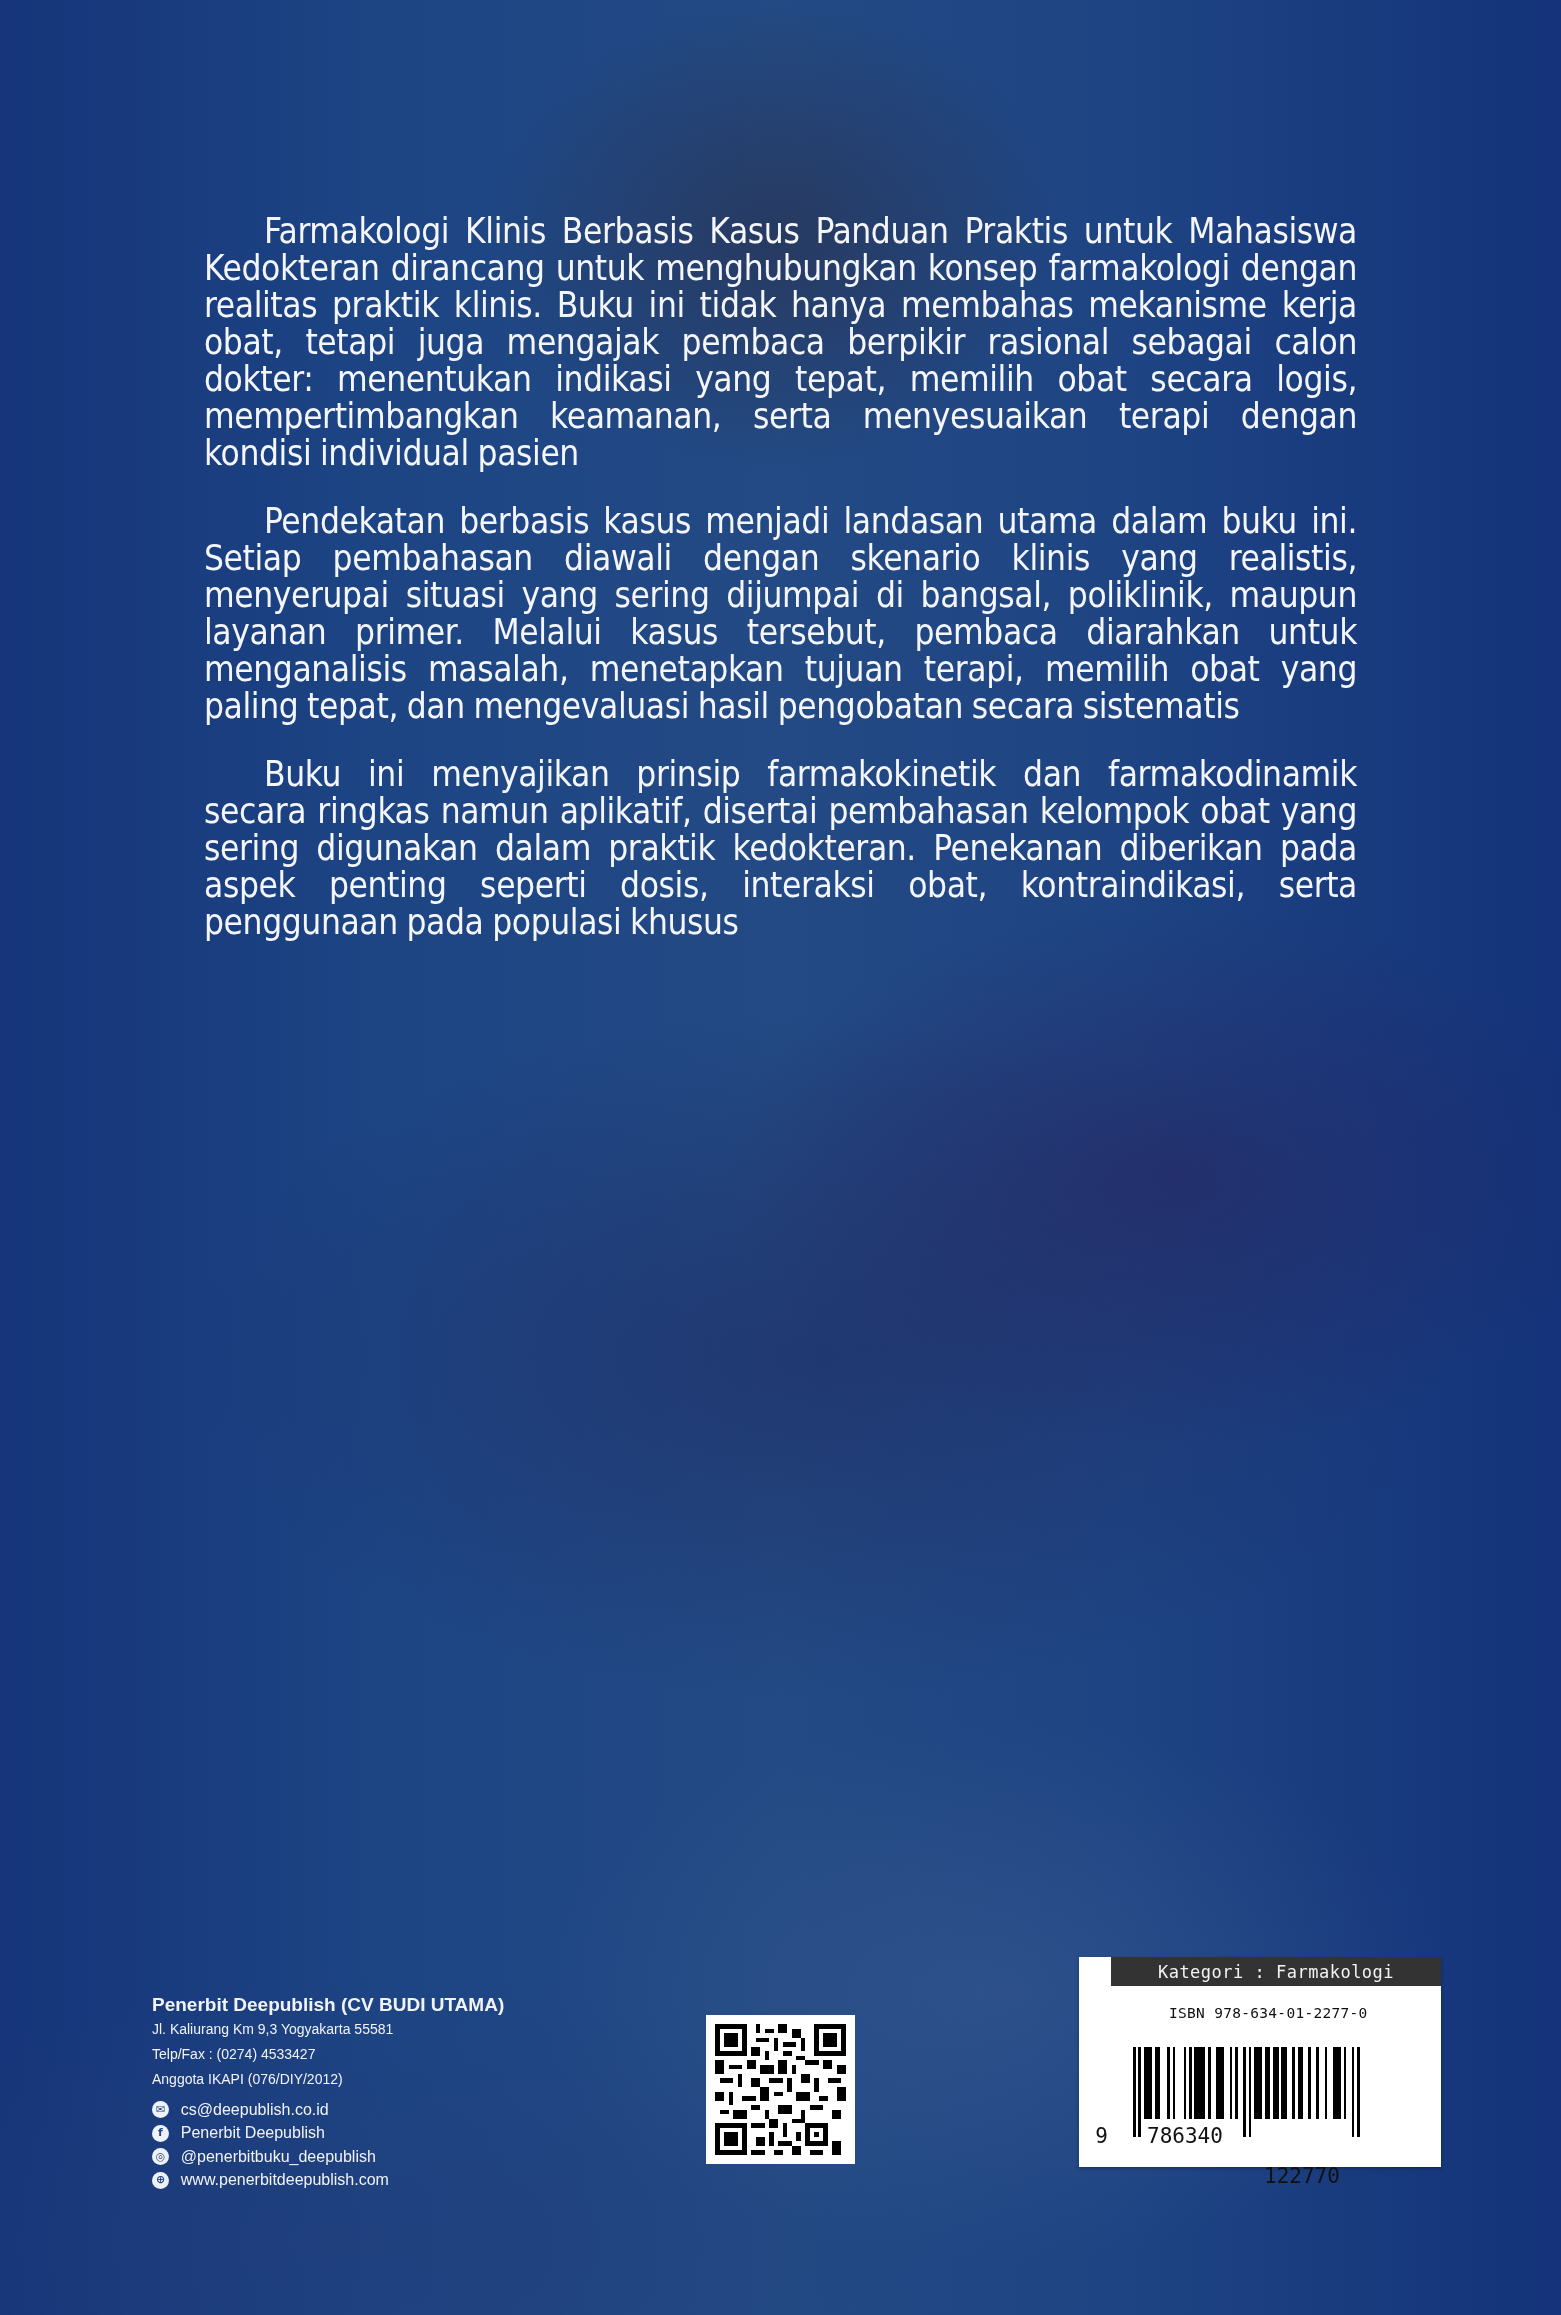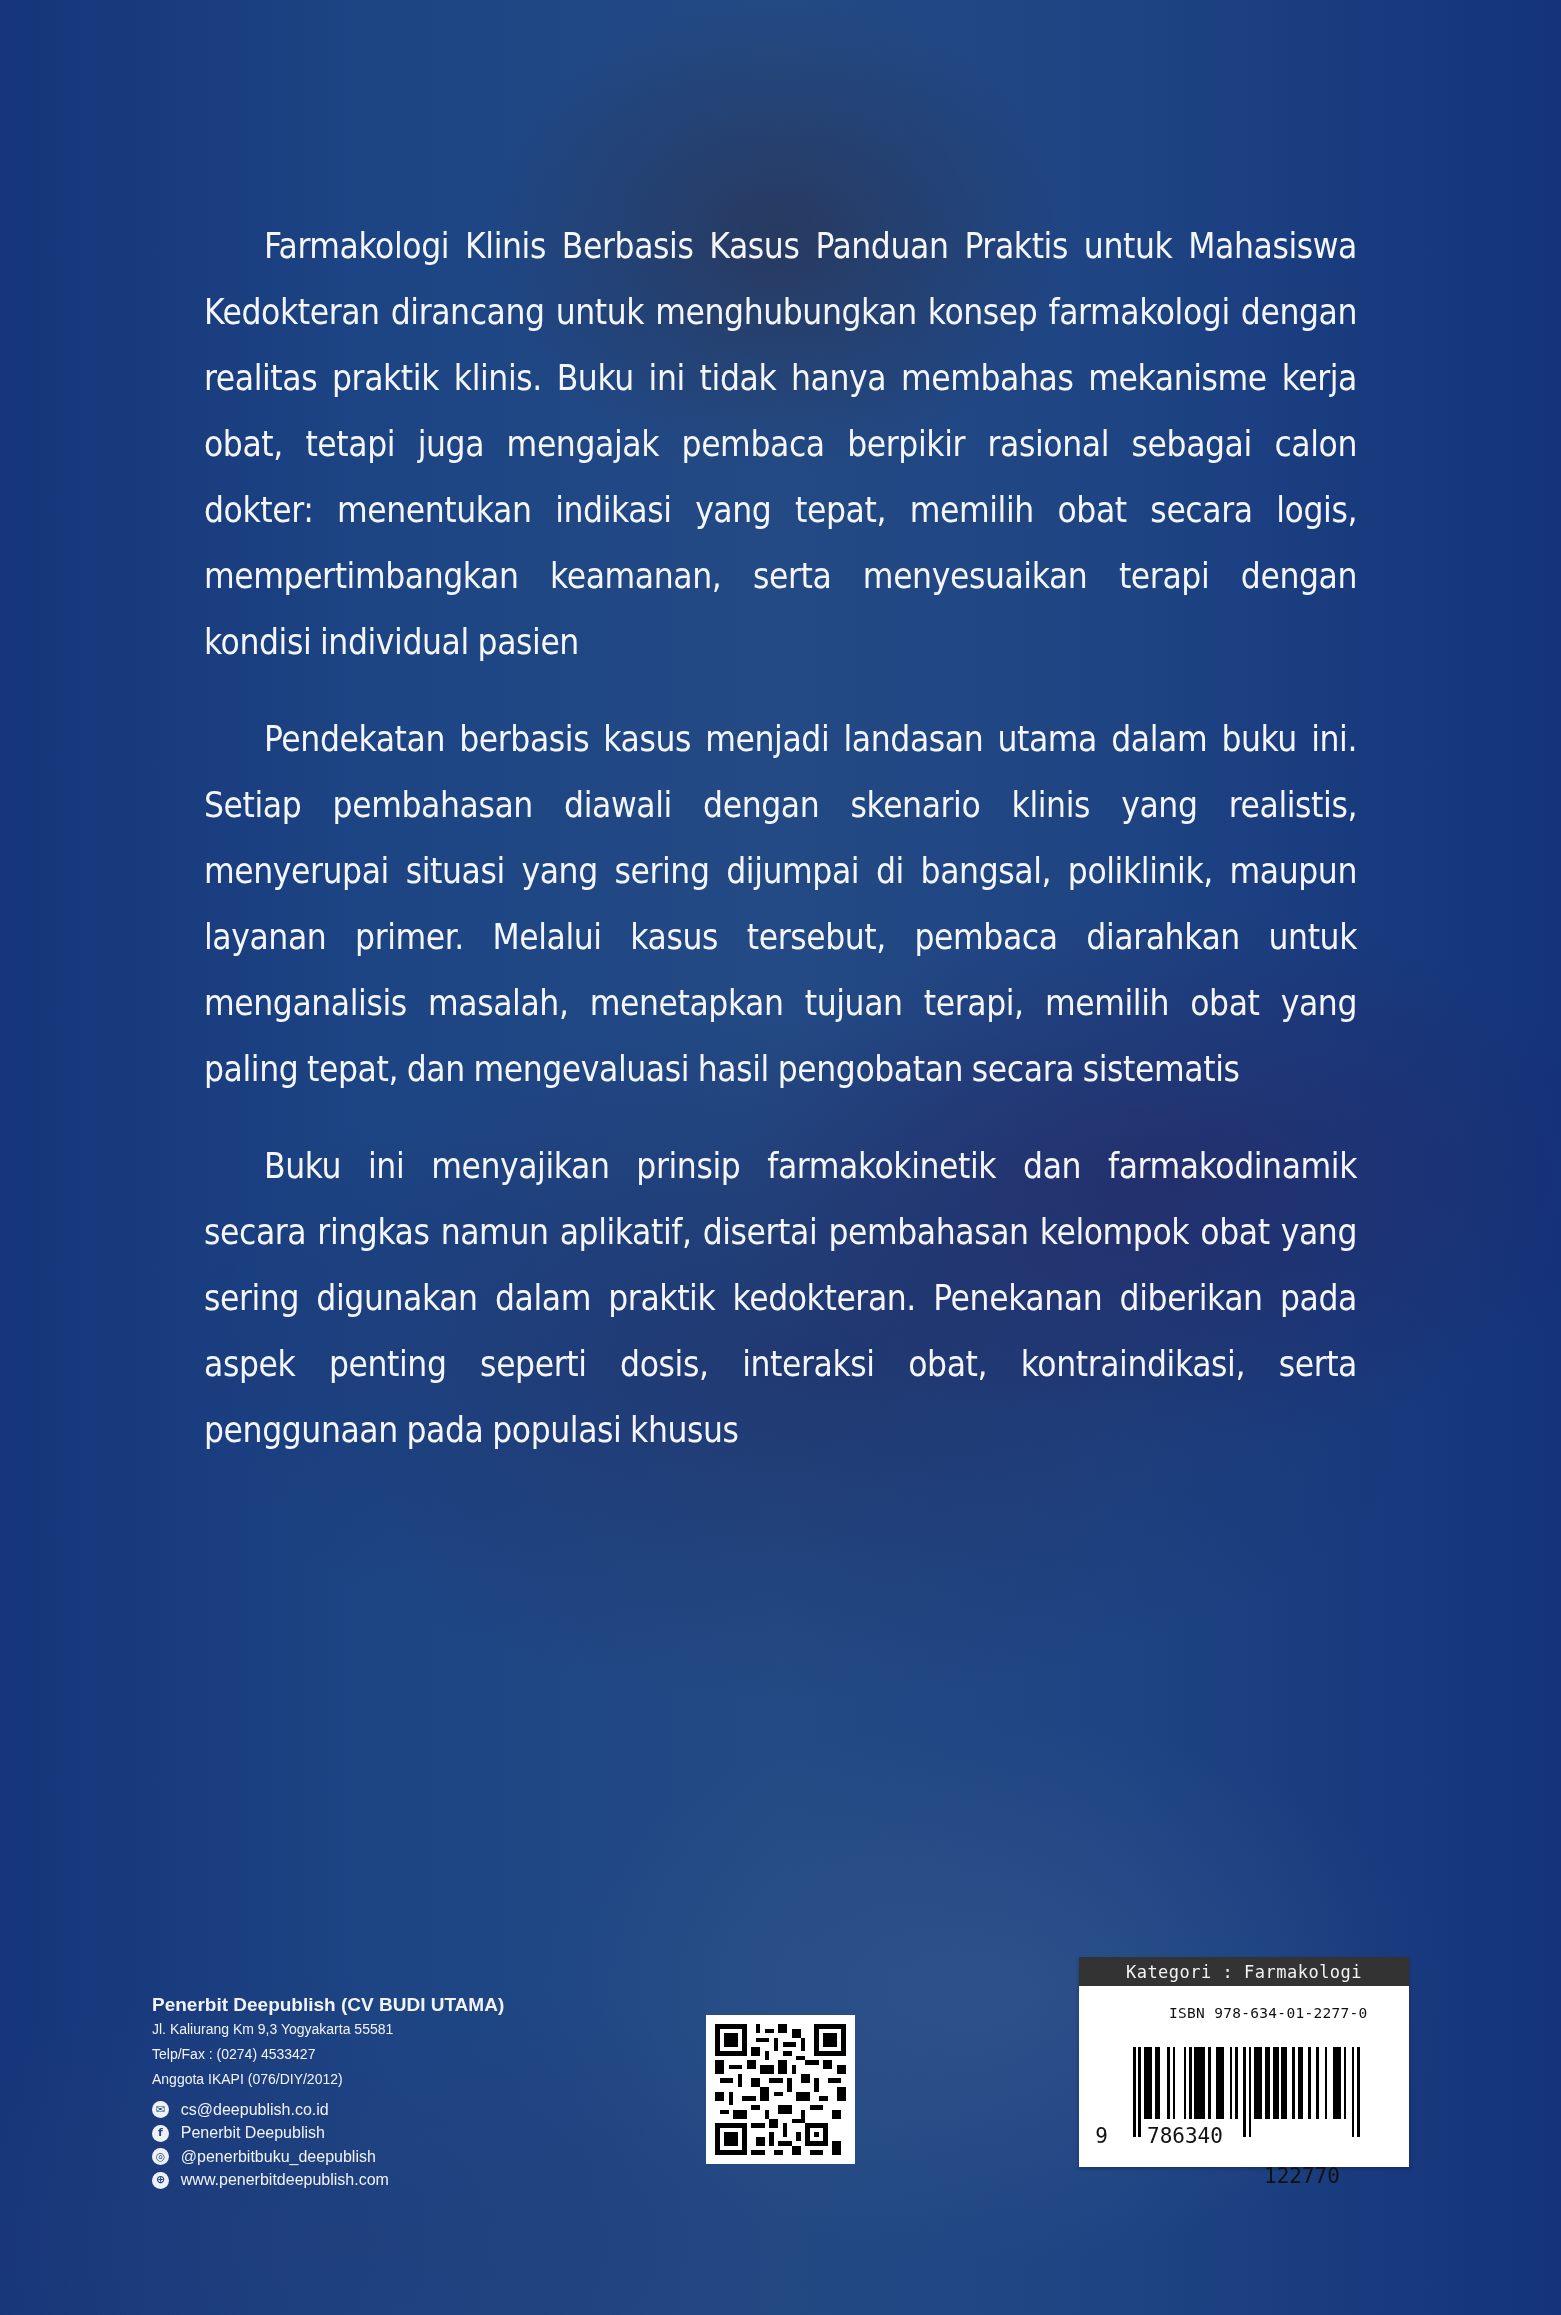--- a/index.html
+++ b/index.html
@@ -15,21 +15,21 @@
     font-family: "DejaVu Sans", sans-serif;
     color: #f3f5fa;
   }
   .blurb {
     position: absolute; left: 204px; top: 213px; width: 1153px;
   }
   .blurb p {
     margin: 0 0 31px 0;
     font-family: "DejaVu Sans Condensed", "DejaVu Sans", sans-serif;
     font-stretch: condensed;
-    font-size: 35px; line-height: 66px;
+    font-size: 35px; line-height: 37px;
     text-align: justify; text-indent: 60px;
     letter-spacing: -0.4px; word-spacing: -0.9px;
     color: #f4f6fb;
   }
   .publisher {
     position: absolute; left: 152px; top: 1965px;
     font-family: "Liberation Sans", sans-serif; color: #f1f3f8; margin-top: 28px;
   }
   .publisher .name { font-weight: bold; font-size: 19px; line-height: 24.4px; }
   .publisher .line { font-size: 14px; line-height: 25px; }
@@ -41,21 +41,21 @@
     font-size: 11px; font-weight: bold; margin-right: 11.8px; flex: none;
     font-family: "DejaVu Sans", sans-serif;
   }
   .qr {
     position: absolute; left: 706px; top: 2015px; width: 149px; height: 149px;
     background: #ffffff;
   }
   .qr svg { position: absolute; left: 9px; top: 9px; }
   .isbn-box {
     position: absolute; left: 1079px; top: 1957px; width: 330px; height: 210px;
-    background: #ffffff; box-shadow: 0 1.8px 3.6px rgba(0,0,0,0.3);
+    background: #ffffff; box-shadow: 0 1.8px 3.6px rgba(0,0,0,0.3); padding-left: 32px;
   }
   .isbn-box .cat {
     height: 29px; background: #333334; color: #f3f3f3;
     font-family: "DejaVu Sans Mono", monospace; font-size: 17px;
     display: flex; align-items: center; justify-content: center; letter-spacing: 0.5px;
   }
   .isbn-box .isbn-text {
     position: absolute; left: 90px; top: 48px;
     font-family: "DejaVu Sans Mono", monospace; font-size: 14.5px; color: #111;
     letter-spacing: 0.3px;

